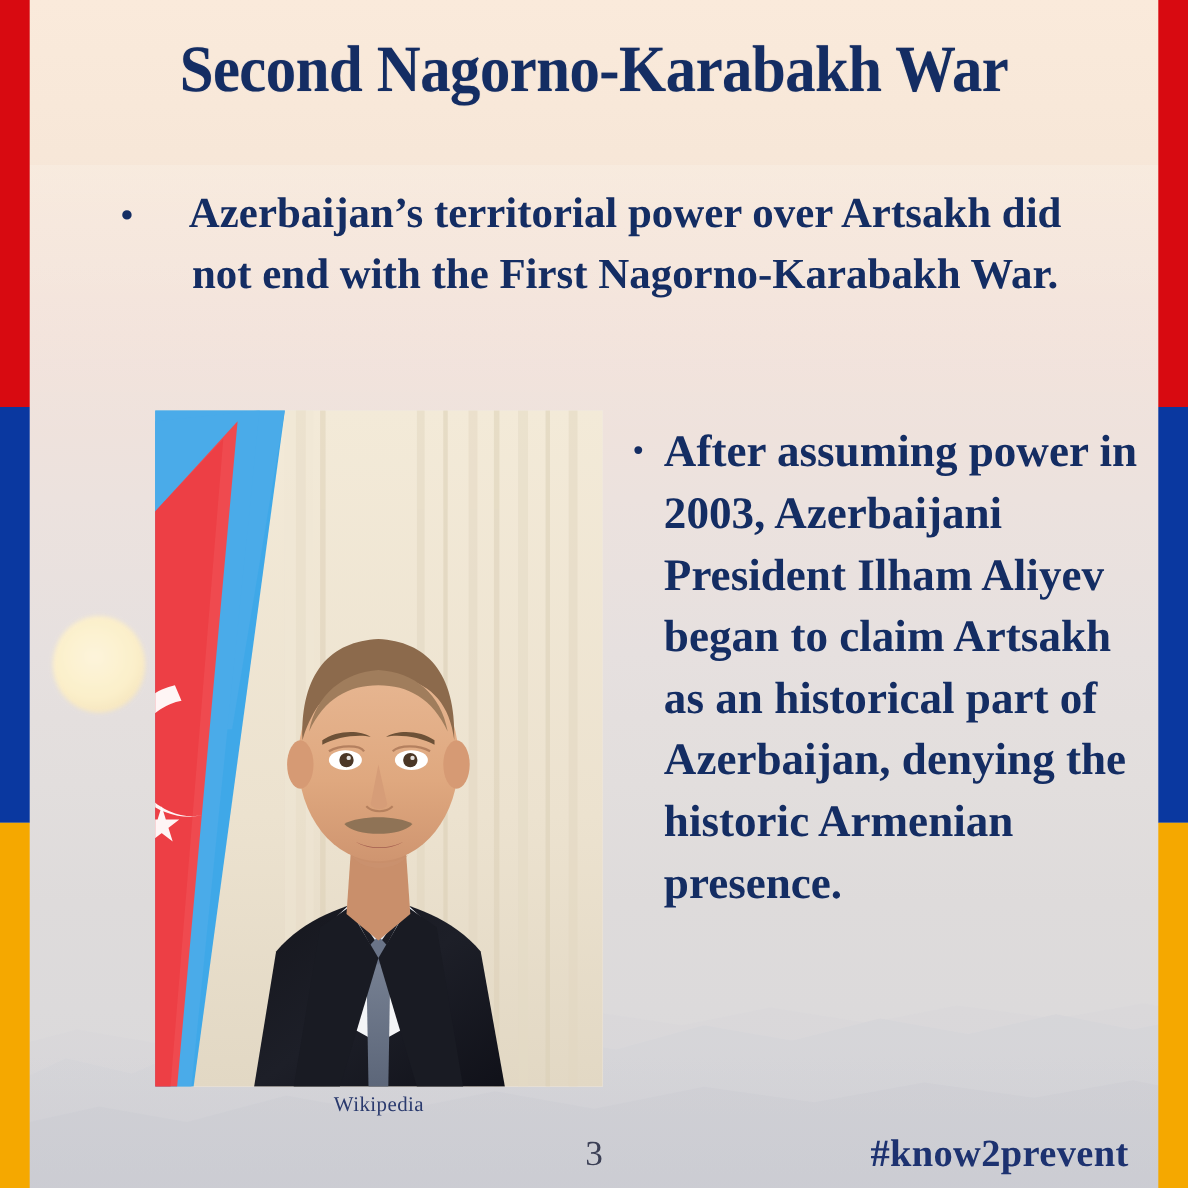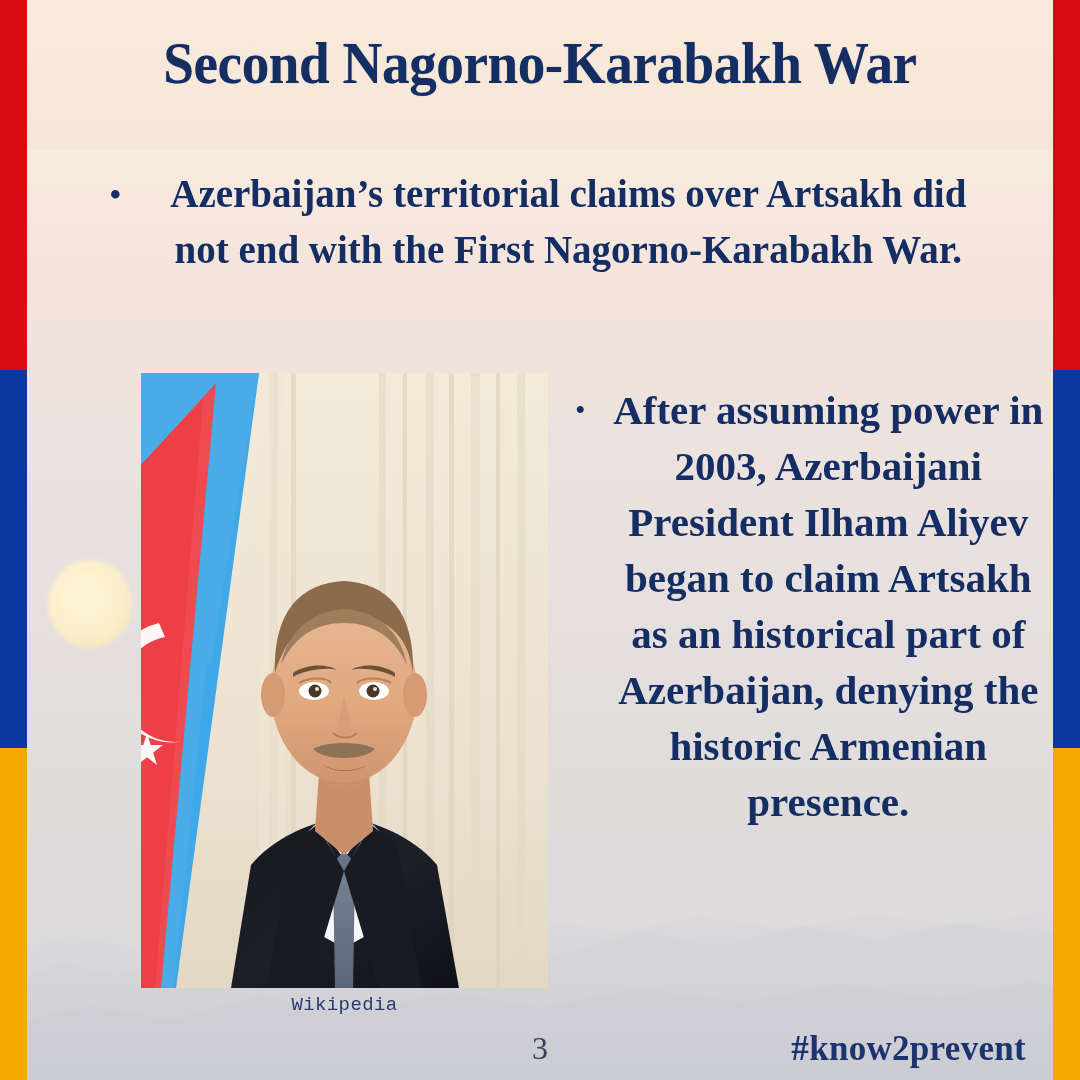--- a/index.html
+++ b/index.html
@@ -142,41 +142,40 @@
 
   .photo-credit {
     position: absolute;
     left: 114px;
     top: 994px;
     width: 407px;
     text-align: center;
     color: #2a3a6e;
     font-size: 19px;
     letter-spacing: 0.4px;
-    font-family: Liberation Mono, monospace;
   }
 
   .bullet-right {
     position: absolute;
     left: 548px;
     top: 382px;
     width: 478px;
     display: flex;
     align-items: flex-start;
     color: #142d63;
   }
   .bullet-right .dot {
     flex: 0 0 auto;
     font-size: 30px;
     line-height: 56px;
     margin-right: 18px;
   }
   .bullet-right .txt {
     flex: 1 1 auto;
-    text-align: center;
+    text-align: left;
     font-size: 41px;
     line-height: 56px;
     font-weight: bold;
   }
 
   .page-number {
     position: absolute;
     left: 0; right: 0;
     top: 1030px;
     text-align: center;
@@ -223,21 +222,21 @@
     <div class="band blue" style="background:#0a38a0"></div>
     <div class="band orange" style="background:#f5a800"></div>
   </div>
 
   <div class="content">
 
     <div class="title">Second Nagorno-Karabakh War</div>
 
     <div class="bullet-top">
       <span class="dot">•</span>
-      <span class="txt">Azerbaijan’s territorial claims over Artsakh did not end with the First Nagorno-Karabakh War.</span>
+      <span class="txt">Azerbaijan’s territorial power over Artsakh did not end with the First Nagorno-Karabakh War.</span>
     </div>
 
     <div class="photo">
       <svg viewBox="0 0 407 615" preserveAspectRatio="xMidYMid slice">
         <defs>
           <linearGradient id="wallg" x1="0" y1="0" x2="0" y2="1">
             <stop offset="0%" stop-color="#f3ead8"></stop>
             <stop offset="60%" stop-color="#ece2cf"></stop>
             <stop offset="100%" stop-color="#e2d8c4"></stop>
           </linearGradient>

